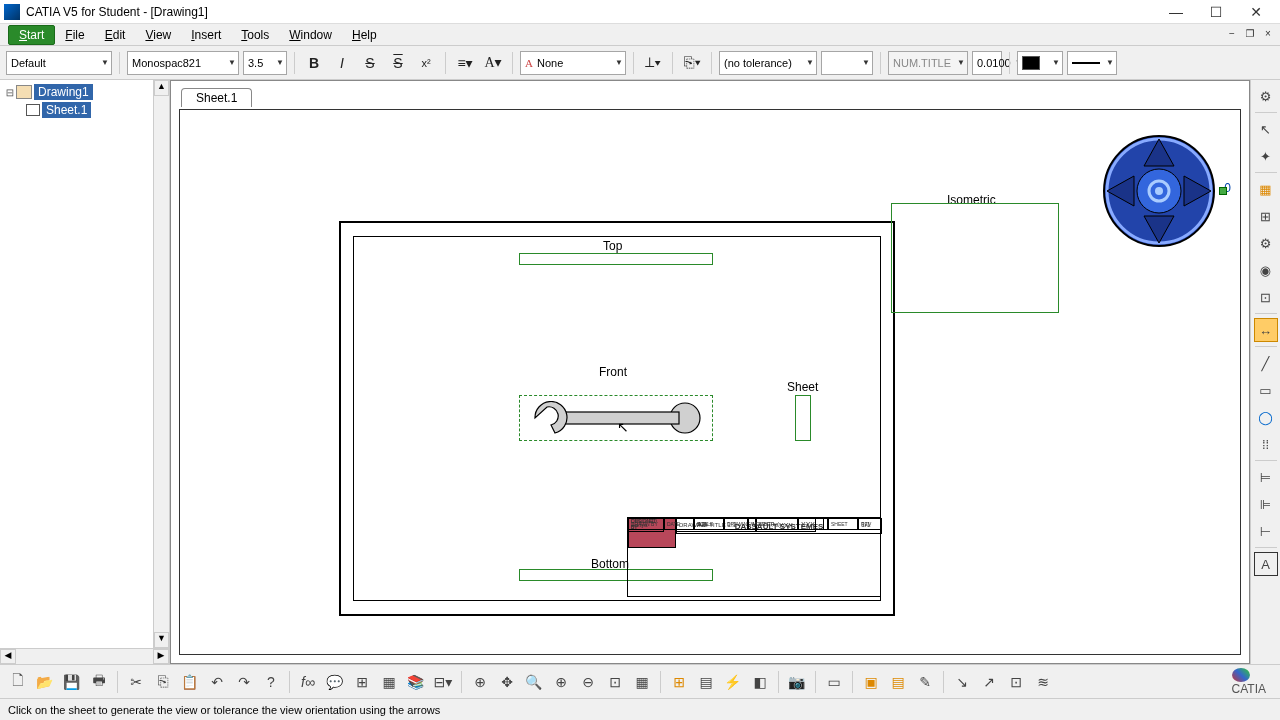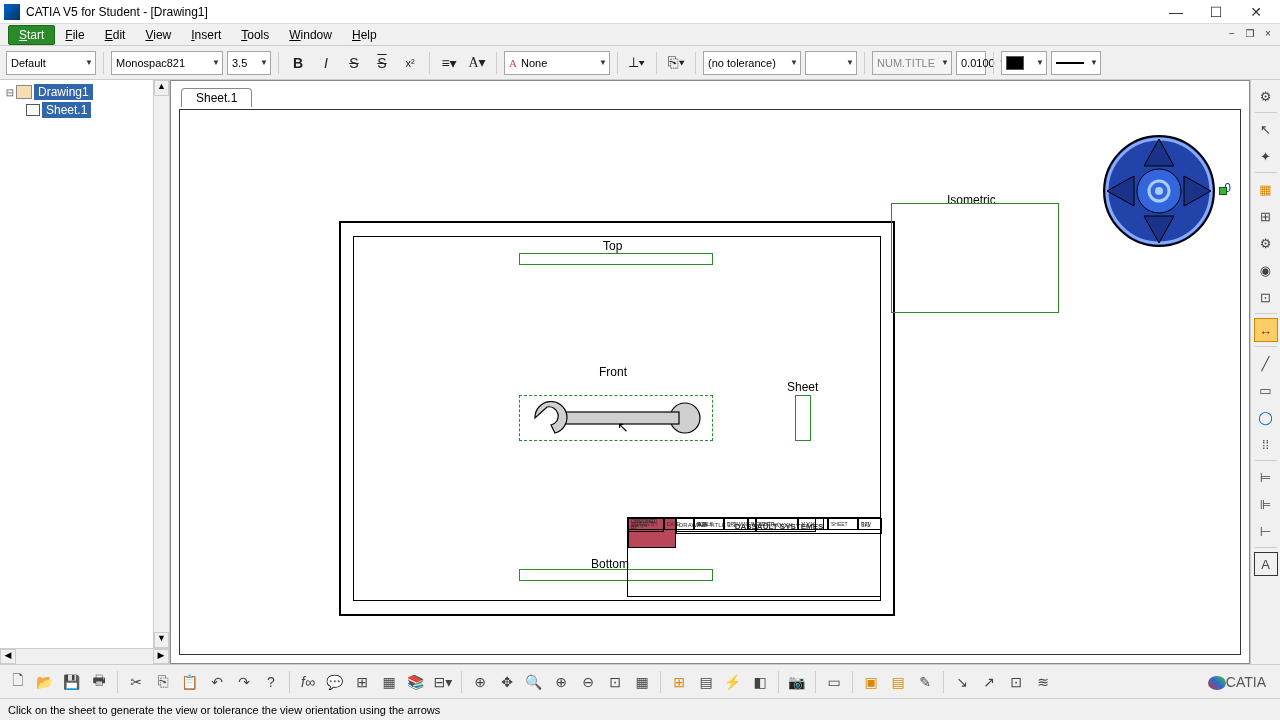--- a/index.html
+++ b/index.html
@@ -55,21 +55,21 @@
 .compass svg { width:100%; height:100%; }
 .compass .zero { position:absolute; right:-12px; top:50px; font-size:12px; color:#0044aa; }
 
 .right-toolbar { width: 30px; background:#f0f0f0; border-left:1px solid #ccc; display:flex; flex-direction:column; align-items:center; padding-top:4px; gap:3px; }
 .right-toolbar .rt-btn { width:24px; height:24px; border:1px solid transparent; display:flex; align-items:center; justify-content:center; font-size:13px; color:#444;}
 .rt-sep { width:22px; height:1px; background:#ccc; margin:1px 0;}
 
 .bottom-toolbar { height: 34px; background:#f0f0f0; border-top:1px solid #ccc; display:flex; align-items:center; padding: 0 6px; gap:3px;}
 .bottom-toolbar .bt-btn { width:24px; height:24px; border:1px solid transparent; display:flex; align-items:center; justify-content:center; font-size:14px; color:#444;}
 .bt-sep { width:1px; height:22px; background:#ccc; margin:0 3px;}
-.catia-logo { margin-left:auto; display:flex; flex-direction:row; align-items:flex-end; font-size:14px; color:#555; padding-right:8px;}
+.catia-logo { margin-left:auto; display:flex; flex-direction:column; align-items:flex-start; font-size:12px; color:#555; padding-right:8px;}
 
 .statusbar { height: 22px; background:#f0f0f0; border-top:1px solid #ccc; font-size: 11px; display:flex; align-items:center; padding: 0 8px; color:#000;}
 .cursor-arrow { position:absolute; left: 446px; top: 338px; font-size:14px; color:#000; pointer-events:none;}
 </style>
 </head>
 <body>
 
 <div class="titlebar">
   <div class="app-icon"></div>
   <div class="title">CATIA V5 for Student - [Drawing1]</div>
@@ -90,21 +90,21 @@
   <div class="menu-item"><u>W</u>indow</div>
   <div class="menu-item"><u>H</u>elp</div>
 </div>
 <div class="mdi-controls">
   <div class="mdi-btn">−</div>
   <div class="mdi-btn">❐</div>
   <div class="mdi-btn">×</div>
 </div>
 
 <div class="toolbar-strip">
-  <div class="combo" style="width:90px">
+  <div class="combo" style="width:106px">
       <span>Default</span>
       <span class="arrow">▼</span>
     </div>
   <div class="sep"></div>
   <div class="combo" style="width:112px">
       <span>Monospac821</span>
       <span class="arrow">▼</span>
     </div>
   <div class="combo" style="width:44px">
       <span>3.5</span>

